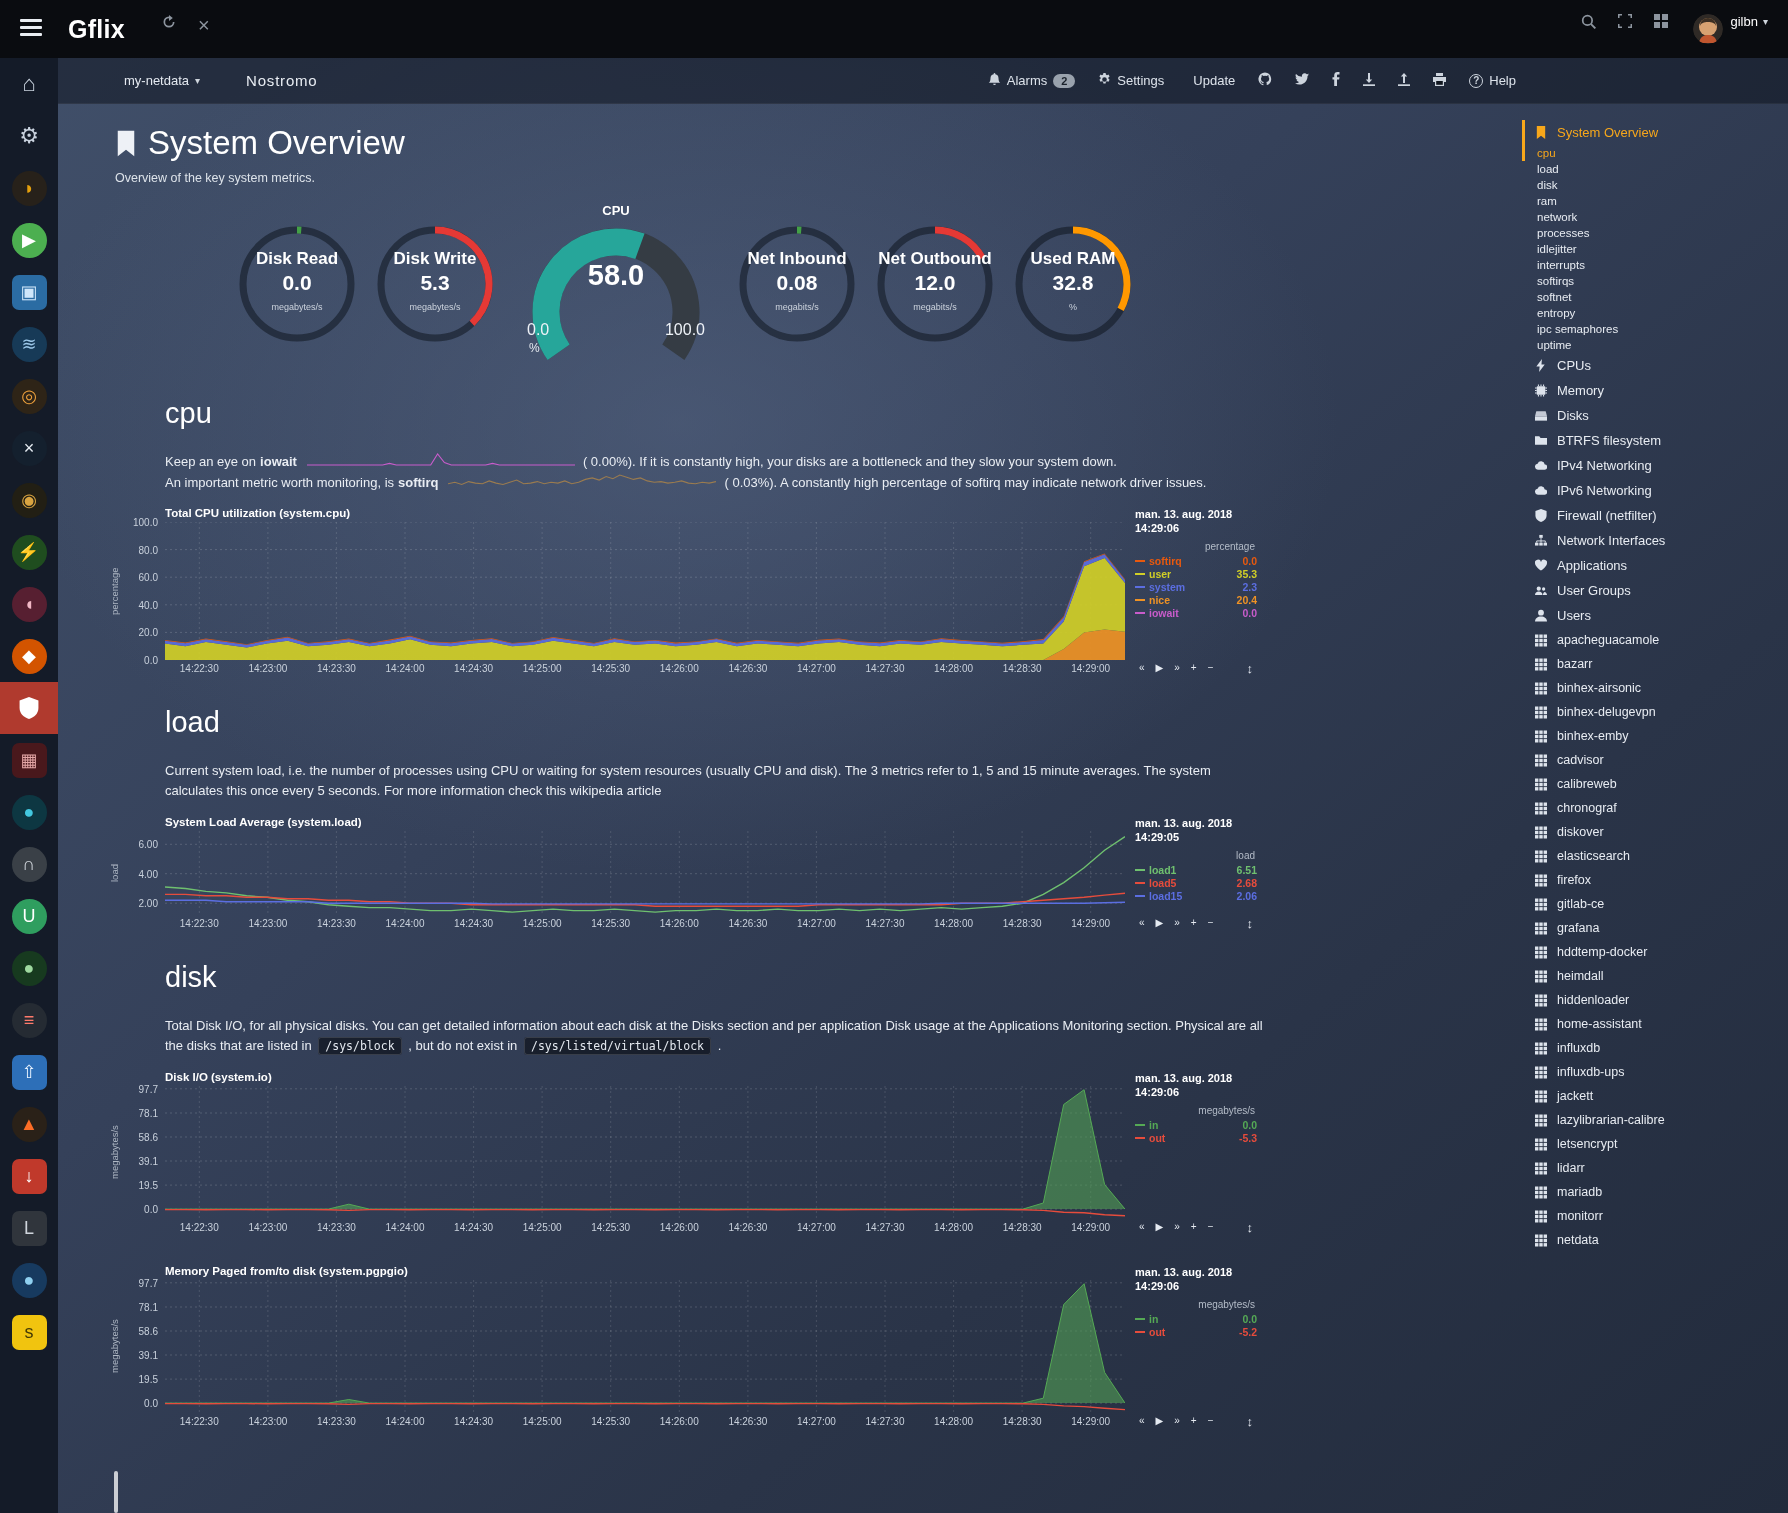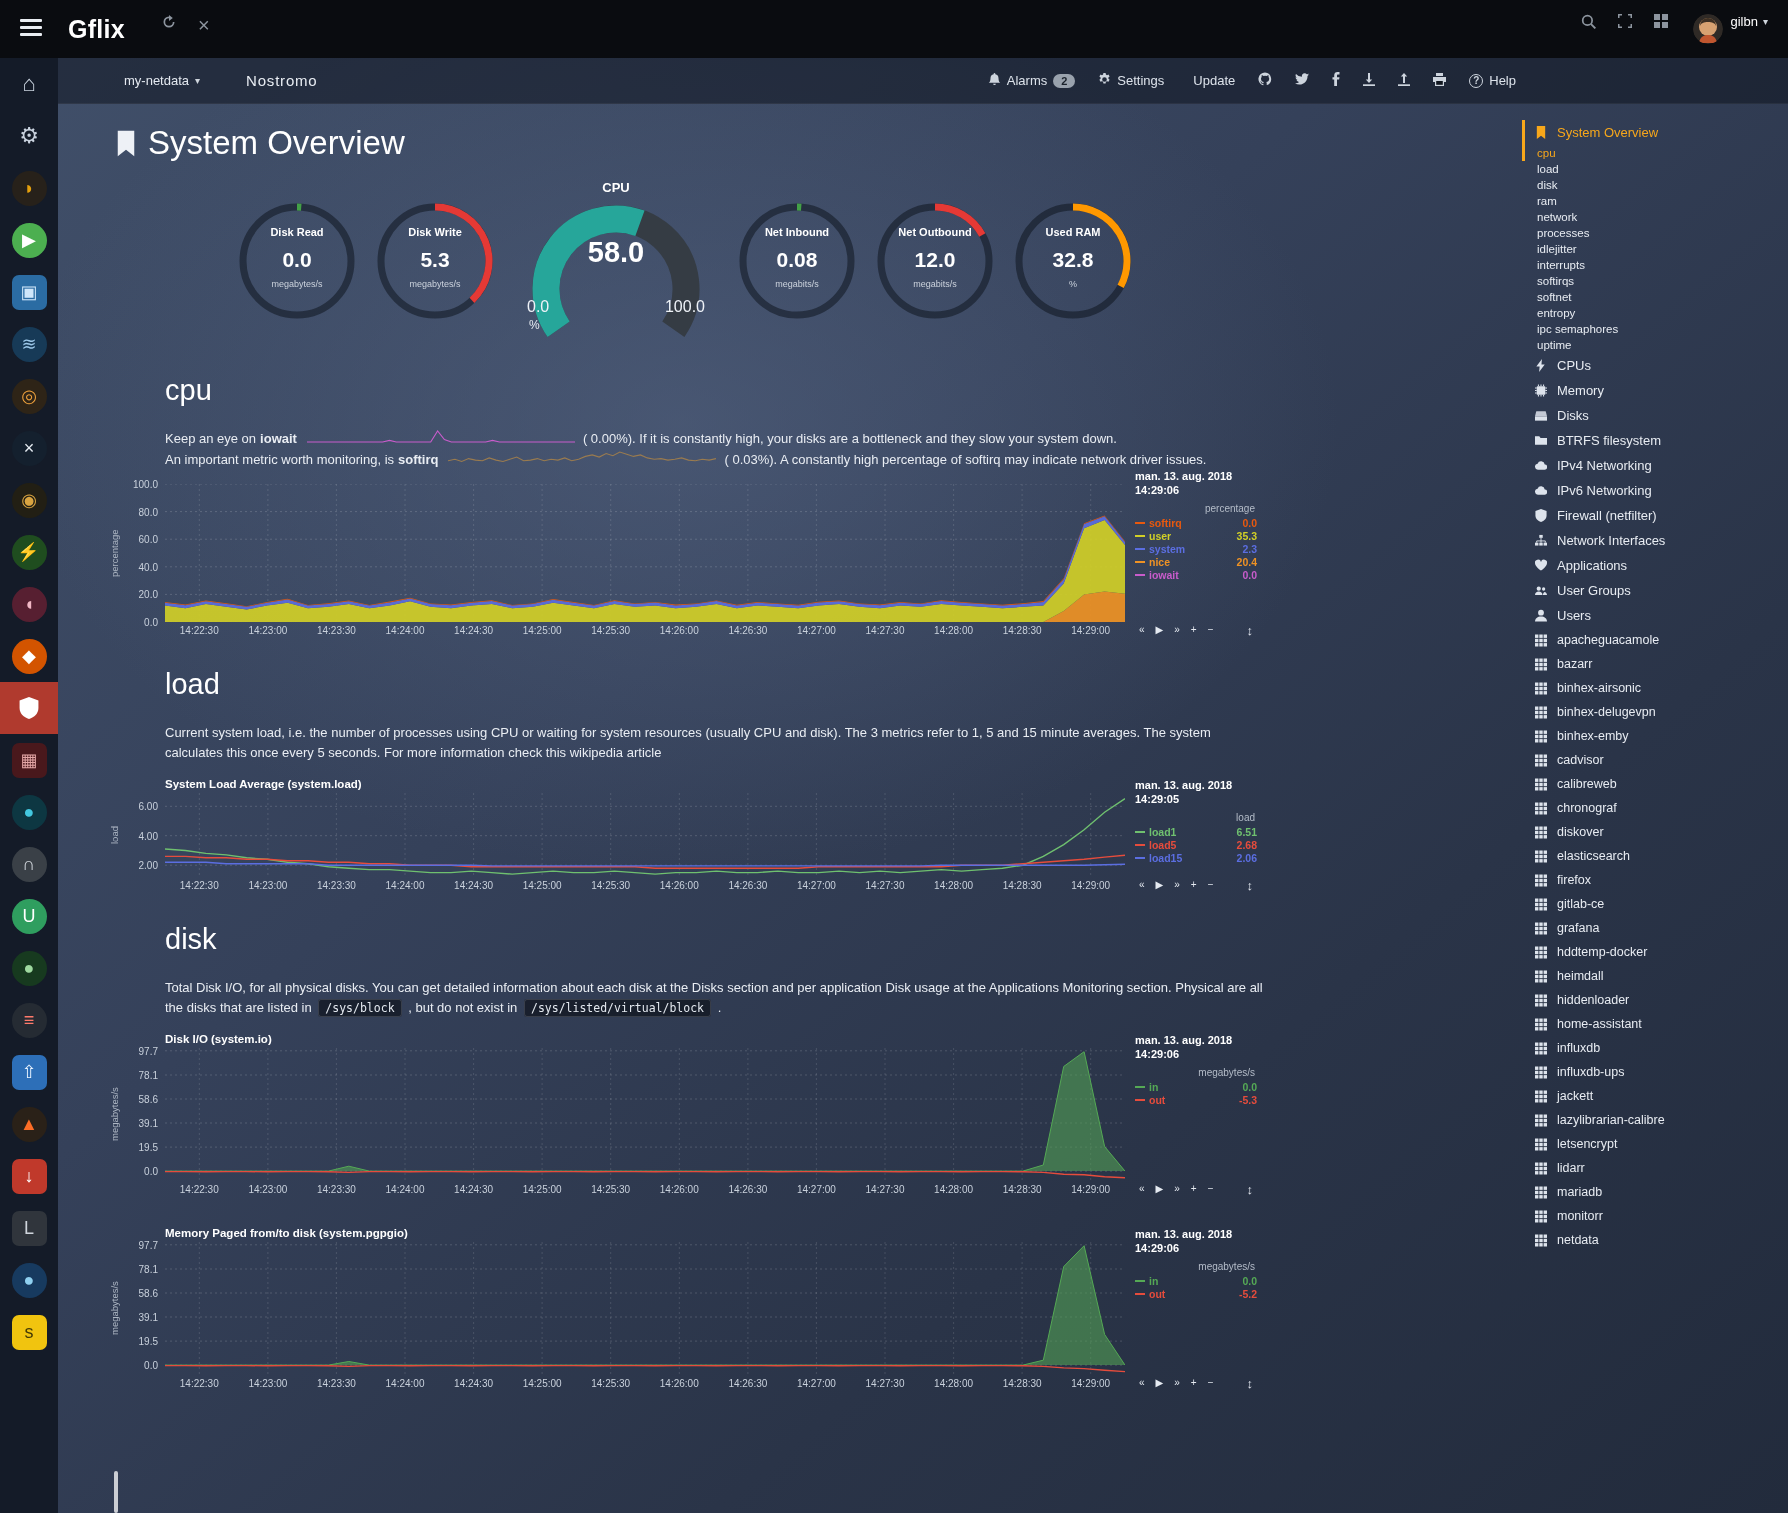--- a/index.html
+++ b/index.html
@@ -61,21 +61,21 @@
   .content{position:absolute;left:112px;top:104px;width:1404px;padding:20px 0 0 53px;z-index:2}
   .page-head{margin-left:-50px}
   .ph-row{display:flex;align-items:center;gap:11px}
   .ph-row svg{fill:#eef1f6}
   .page-title{font-size:33px;font-weight:400;color:#fff}
   .page-sub{font-size:12.5px;color:#dde3ea;margin-top:9px}
   
   .gauges{display:flex;align-items:center;gap:14px;margin:14px 0 0 70px;height:170px}
   .gauge{position:relative;cursor:pointer}
   .gauge.ring{width:124px;height:124px}
-  .g-title{position:absolute;top:27px;left:0;right:0;text-align:center;font-size:11px;font-weight:700;color:#fff}
+  .g-title{position:absolute;top:27px;left:0;right:0;text-align:center;font-size:17px;font-weight:700;color:#fff}
   .g-value{position:absolute;top:49px;left:0;right:0;text-align:center;font-size:21px;font-weight:700;color:#fff}
   .g-units{position:absolute;top:80px;left:0;right:0;text-align:center;font-size:9px;color:#ccd3dd}
   .gauge.meter{width:210px;height:162px}
   .g-mtitle{text-align:center;font-size:13px;font-weight:700;color:#fff;margin-bottom:2px}
   .g-mvalue{position:absolute;top:56px;left:0;right:0;text-align:center;font-size:29px;font-weight:700;color:#fff}
   .g-minmax{position:absolute;top:118px;left:16px;right:16px;display:flex;justify-content:space-between;
     font-size:16px;color:#eef2f7}
   .g-munits{position:absolute;top:138px;left:18px;font-size:12px;color:#e6ebf1}
   
   .section-h{font-size:29px;font-weight:400;color:#fff;margin:28px 0 22px}
@@ -878,20 +878,21 @@
 
 <main class="content">
 
   <div class="page-head">
     <div class="ph-row">
       <svg width="22" height="29" viewBox="0 0 12 14">
           <path d="M1.5 0h9v14L6 10.4 1.5 14z"></path>
         </svg>
       <span class="page-title">System Overview</span>
     </div>
+    <div class="page-sub">Overview of the key system metrics.</div>
   </div>
 
   <div class="gauges">
       <div class="gauge ring"><svg width="124" height="124" viewBox="0 0 124 124">
           <circle cx="62" cy="62" r="54" fill="none" stroke="rgba(10,15,24,0.5)" stroke-width="7"></circle>
           <path d="M 62.00 8.00 A 54 54 0 0 1 66.24 8.17" fill="none" stroke="#43a047" stroke-width="7"></path>
         </svg><div class="g-title">Disk Read</div><div class="g-value">0.0</div><div class="g-units">megabytes/s</div></div>
       <div class="gauge ring"><svg width="124" height="124" viewBox="0 0 124 124">
           <circle cx="62" cy="62" r="54" fill="none" stroke="rgba(10,15,24,0.5)" stroke-width="7"></circle>
           <path d="M 62.00 8.00 A 54 54 0 0 1 98.97 101.36" fill="none" stroke="#e53935" stroke-width="7"></path>
@@ -929,20 +930,21 @@
   <div class="note">
     <span>An important metric worth monitoring, is</span>
     <b>softirq</b>
     <span class="spark"><svg width="268" height="15">
           <polyline points="0.0,10.8 6.9,9.3 13.7,11.5 20.6,8.6 27.5,10.1 34.4,10.8 41.2,7.9 48.1,10.1 55.0,11.5 61.8,9.3 68.7,7.1 75.6,10.8 82.5,10.1 89.3,8.6 96.2,10.8 103.1,9.3 109.9,10.1 116.8,7.9 123.7,10.8 130.6,9.3 137.4,6.4 144.3,4.9 151.2,7.1 158.1,3.5 164.9,5.7 171.8,2.0 178.7,4.2 185.5,6.4 192.4,4.9 199.3,7.9 206.2,9.3 213.0,8.6 219.9,10.1 226.8,9.3 233.6,7.9 240.5,10.1 247.4,10.8 254.3,9.3 261.1,10.1 268.0,8.6 " fill="none" stroke="#9a7b4f" stroke-width="1.1"></polyline>
         </svg></span>
     <span>( 0.03%). A constantly high percentage of softirq may indicate network driver issues.</span>
   </div>
 
   <div class="chart-block">
+    <div class="chart-title">Total CPU utilization (system.cpu)</div>
     <div class="chart-row">
       <div class="chart-ylab" style="height: 138px;">percentage</div>
       <div class="chart-yticks" style="height: 138px;">
           <span class="ytick" style="top: 133px;">0.0</span>
           <span class="ytick" style="top: 105.4px;">20.0</span>
           <span class="ytick" style="top: 77.8px;">40.0</span>
           <span class="ytick" style="top: 50.2px;">60.0</span>
           <span class="ytick" style="top: 22.6px;">80.0</span>
           <span class="ytick" style="top: -5px;">100.0</span>
         </div>

